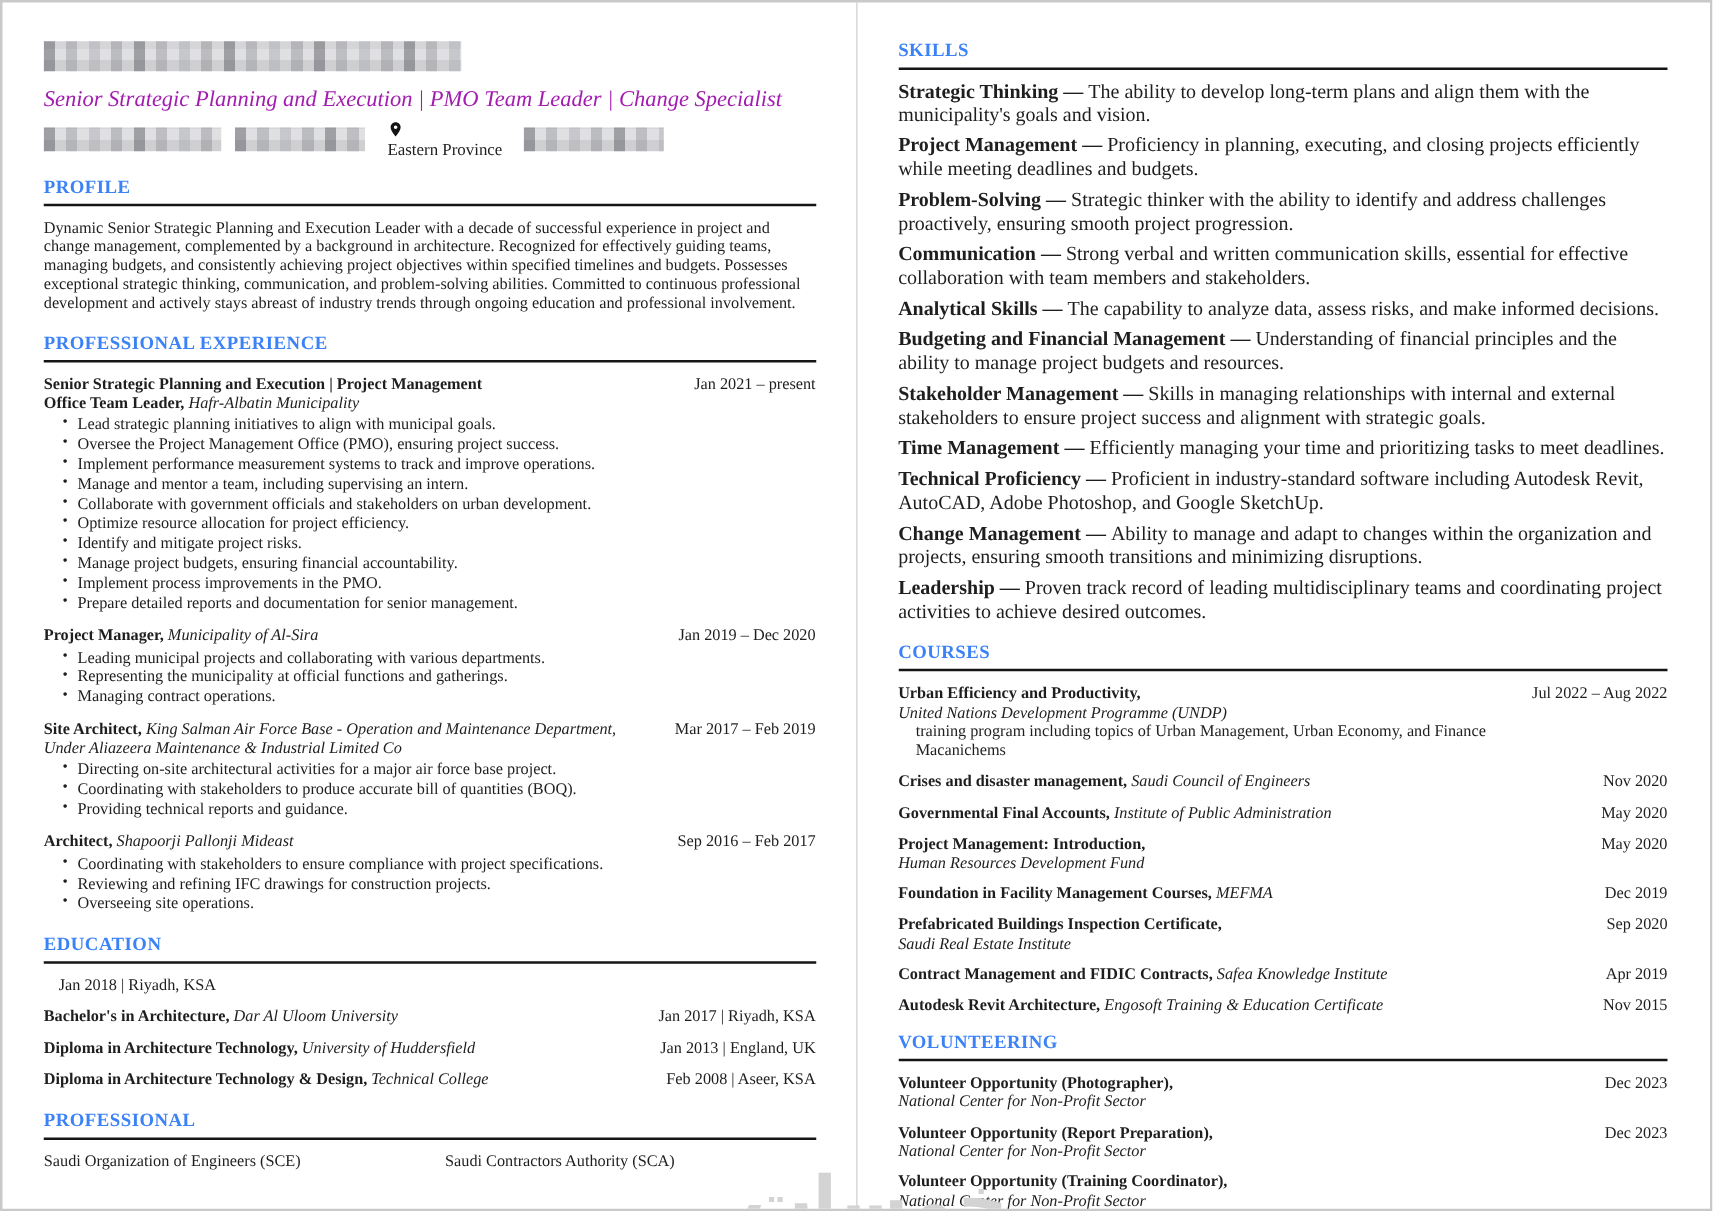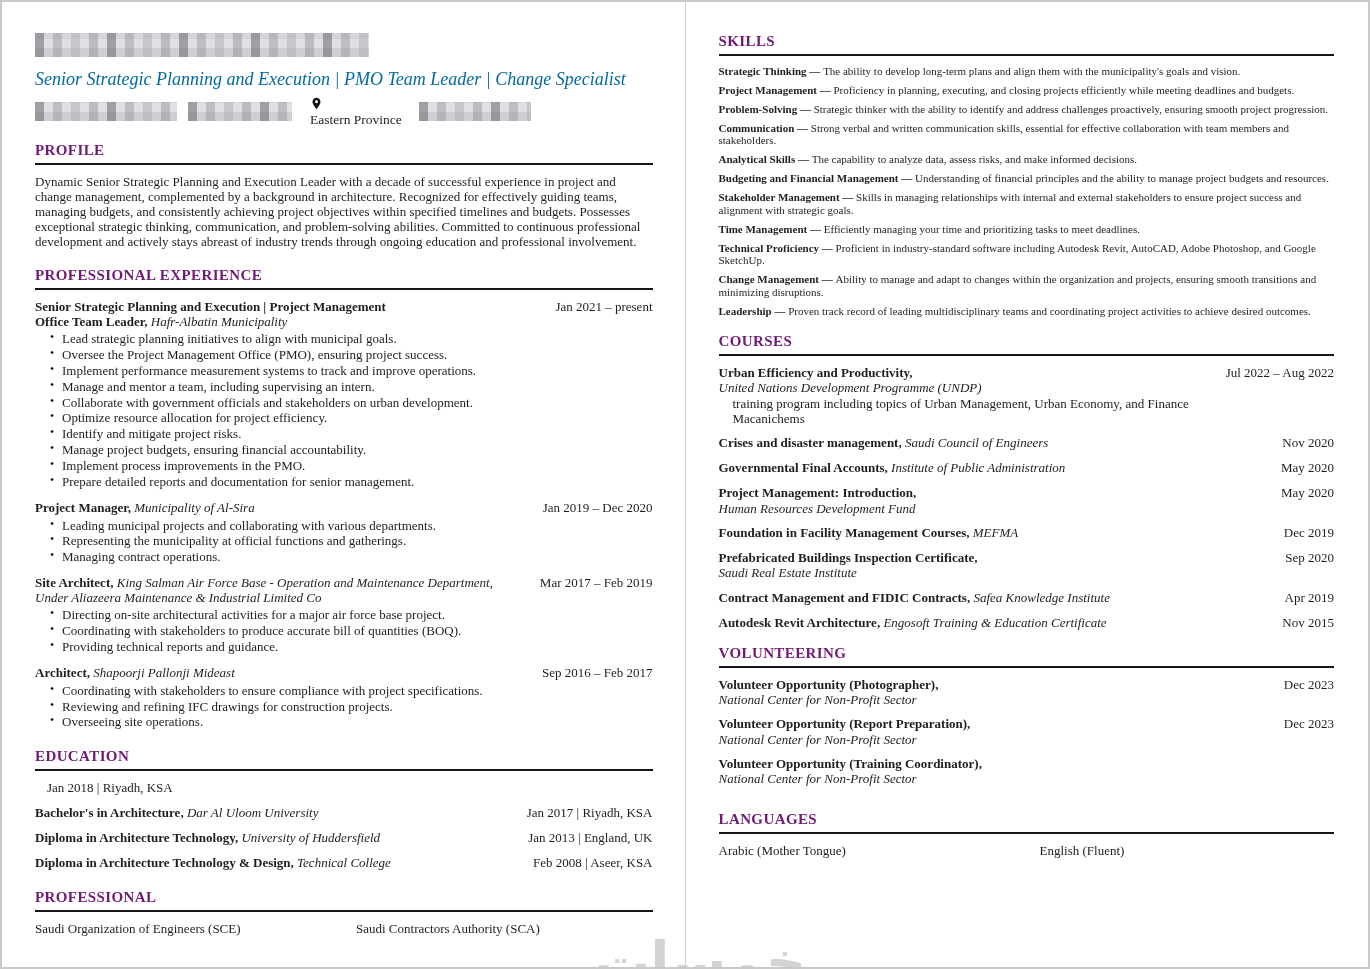--- a/index.html
+++ b/index.html
@@ -12,54 +12,54 @@
   .col{height:100%;}
   .col-left{width:684px;border-right:1px solid var(--divider);padding:29px 32px 0 33px;}
   .col-right{width:683px;padding:31px 34px 0 33px;}
 
   
   .redact{background:
     repeating-linear-gradient(90deg, rgba(80,82,88,.45) 0 9px, rgba(0,0,0,0) 9px 18px, rgba(138,140,146,.40) 18px 27px, rgba(0,0,0,0) 27px 36px, rgba(168,170,176,.45) 36px 45px, rgba(0,0,0,0) 45px 54px, rgba(120,122,128,.35) 54px 63px, rgba(0,0,0,0) 63px 72px),
     repeating-linear-gradient(0deg, #cfcfd2 0 9px, #e0e0e3 9px 18px, #d5d5d8 18px 27px);
   }
   .name-redact{width:334px;height:24px;margin:2px 0 12px;}
-  .headline{font-style:italic;font-size:18px;line-height:1.2;margin:0 0 11px;color:#0369a1;}
+  .headline{font-style:italic;font-size:18px;line-height:1.2;margin:0 0 11px;color:#a21caf;}
   .contact-row{display:flex;align-items:center;margin-bottom:6px;height:20px;}
   .contact-redact{height:19px;}
   .cr1{width:142px;}
   .cr2{width:104px;margin-left:11px;}
   .cr3{width:112px;margin-left:17px;}
   .loc{display:flex;align-items:flex-start;margin-left:18px;font-size:13.5px;flex-direction:column;}
   .loc svg{margin-right:5px;display:block;}
 
   
   .sec{margin-top:18px;}
   .sec-first{margin-top:20px;}
-  .sec h2{font-size:15px;font-weight:bold;letter-spacing:.4px;border-bottom:2.5px solid var(--rule);padding-bottom:4px;margin-bottom:9px;color:#701a75;}
+  .sec h2{font-size:15px;font-weight:bold;letter-spacing:.4px;border-bottom:2.5px solid var(--rule);padding-bottom:4px;margin-bottom:9px;color:#3b82f6;}
   .body-text{font-size:13px;line-height:1.16;}
 
   
   .job{margin-bottom:10px;}
   .job-head{display:flex;justify-content:space-between;align-items:flex-start;}
   .job-roles{font-size:13px;line-height:1.17;max-width:520px;}
   .b{font-weight:bold;}
   .i{font-style:italic;}
   .job-date{font-size:13px;white-space:nowrap;padding-left:12px;}
   ul.bullets{list-style:none;margin:3px 0 0 15px;}
   ul.bullets li{position:relative;padding-left:12px;font-size:13px;line-height:1.14;margin-bottom:1px;}
   ul.bullets li::before{content:"•";position:absolute;left:0;top:-1px;font-size:12px;}
 
   
   .row{display:flex;justify-content:space-between;align-items:flex-start;margin-bottom:9px;}
   .row-left{font-size:13px;line-height:1.18;max-width:520px;}
   .row-date{font-size:13px;white-space:nowrap;padding-left:12px;}
   .row .extra{padding-left:14px;}
 
   
-  .skill{font-size:11px;line-height:1.17;margin-bottom:6px;}
+  .skill{font-size:16px;line-height:1.17;margin-bottom:6px;}
 
   
   .pair-row{display:flex;font-size:13px;}
   .pair-row .cell1{width:321px;}
 
   .watermark{position:absolute;left:592px;top:930px;font-family:"DejaVu Sans",sans-serif;font-size:56px;font-weight:bold;line-height:1.1;color:var(--watermark);z-index:6;pointer-events:none;}
 </style>
 </head>
 <body>
 

